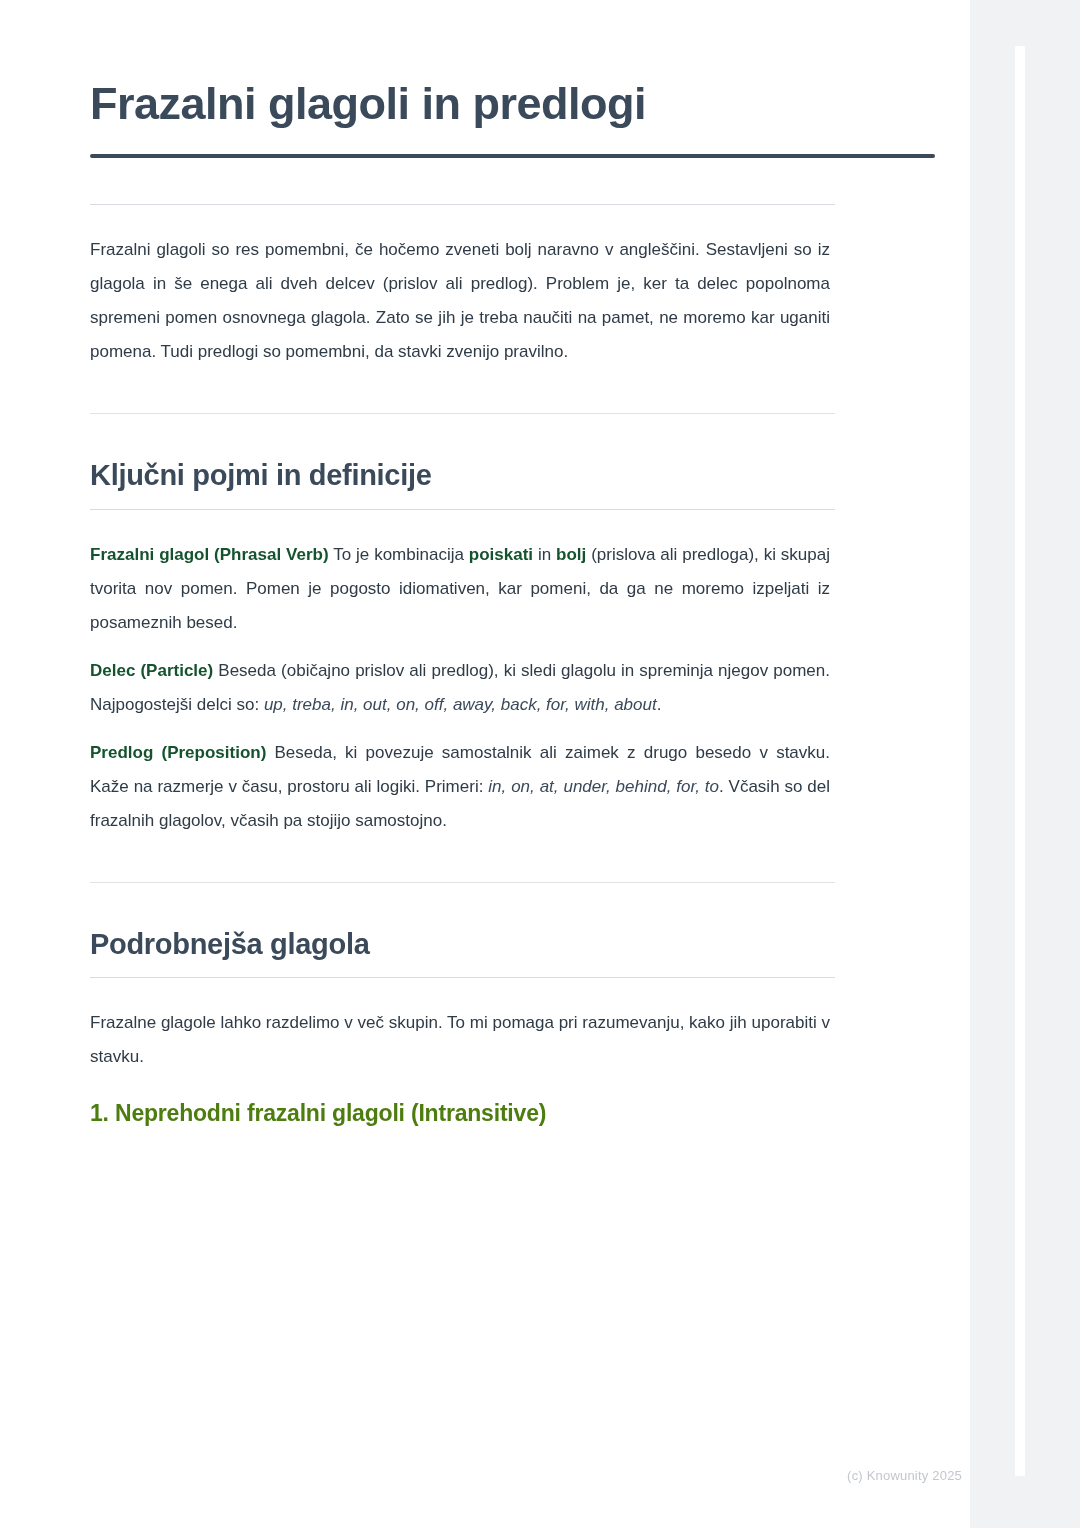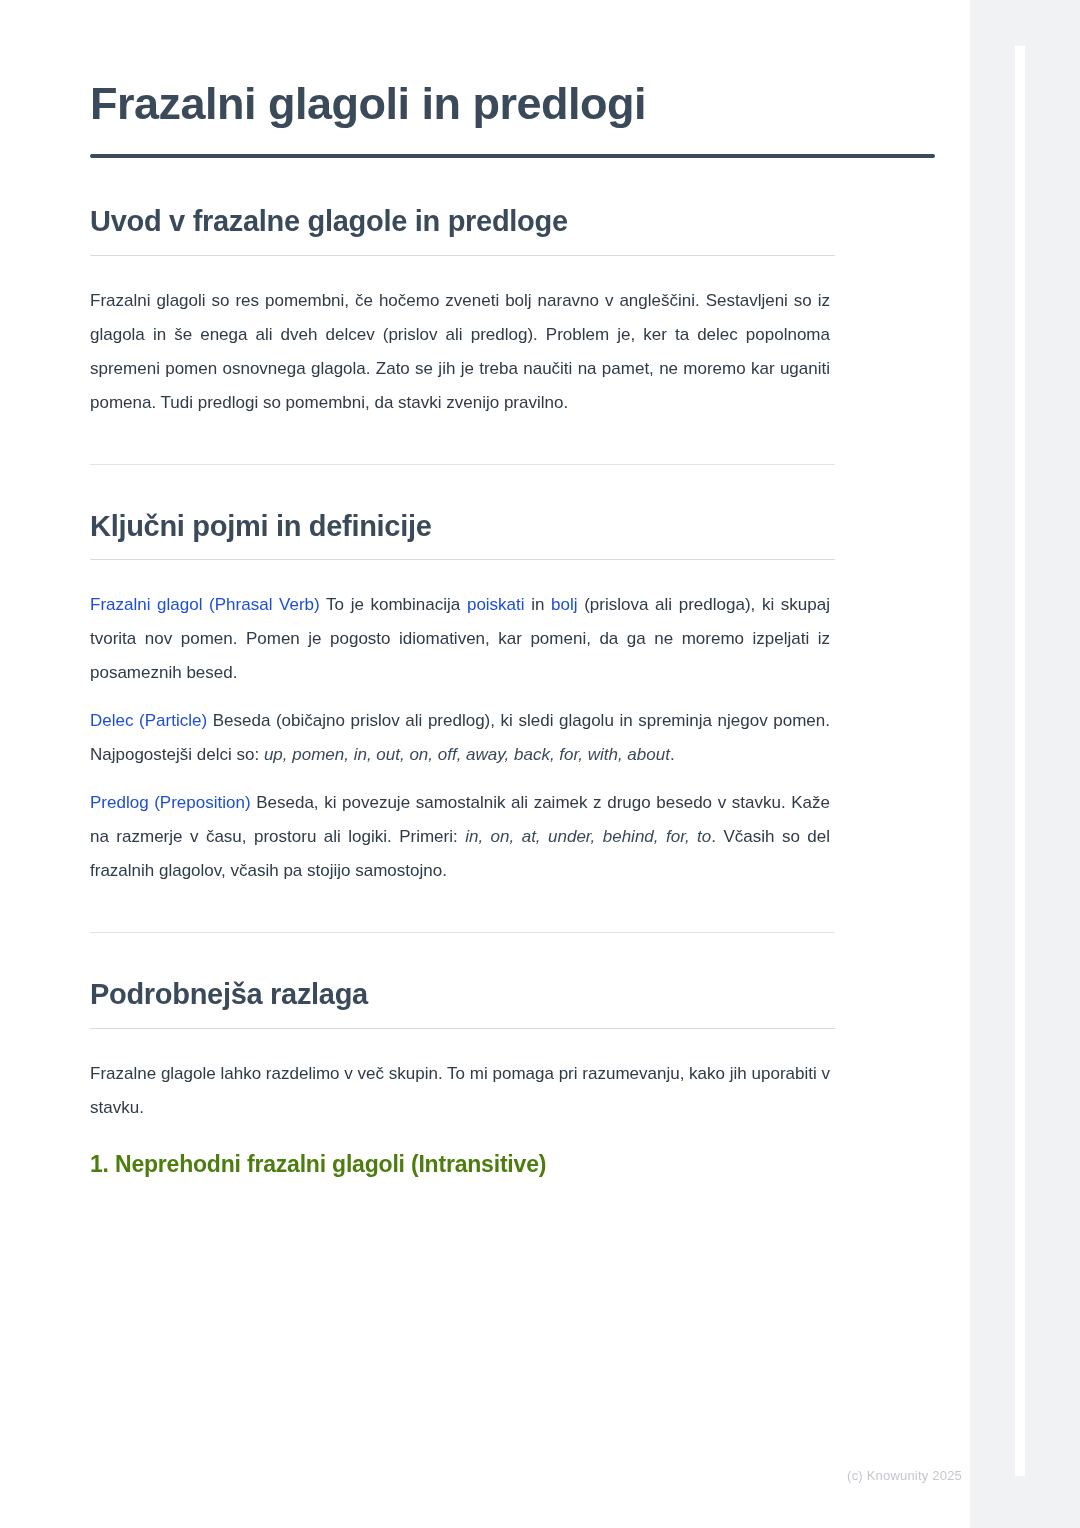--- a/index.html
+++ b/index.html
@@ -85,21 +85,21 @@
   }
   p.para.last { margin-bottom: 0; }
 
   .divider {
     height: 1px;
     background: #e1e3e7;
     width: 745px;
     margin: 44px 0 44px 0;
   }
 
-  .bold { font-weight: 400; color: #1d4ed8; }
+  .bold { font-weight: 700; color: #14532d; }
   .ital { font-style: italic; color: #3b4a5a; }
 
   code.kbd {
     font-family: "Liberation Mono", monospace;
     font-size: 15px;
     background: #f3f4f6;
     border: 1px solid #dfe2e6;
     border-radius: 4px;
     padding: 3px 8px;
     color: #2f3b47;
@@ -139,44 +139,43 @@
 
 <div class="scroll-gutter">
   <div class="scroll-thumb"></div>
 </div>
 
 <div class="page">
 
   <h1 class="doc-title">Frazalni glagoli in predlogi</h1>
   <div class="title-rule"></div>
 
-  <h2 class="section-title">Uvod v frazalne glagole in predloge</h2>
   <div class="section-rule"></div>
   <p class="para">Frazalni glagoli so res pomembni, če hočemo zveneti bolj naravno v angleščini. Sestavljeni so iz glagola in še enega ali dveh delcev (prislov ali predlog). Problem je, ker ta delec popolnoma spremeni pomen osnovnega glagola. Zato se jih je treba naučiti na pamet, ne moremo kar uganiti pomena. Tudi predlogi so pomembni, da stavki zvenijo pravilno.</p>
 
   <div class="divider"></div>
 
   <h2 class="section-title">Ključni pojmi in definicije</h2>
   <div class="section-rule"></div>
 
   <p class="para">
     <span class="bold">Frazalni glagol (Phrasal Verb)</span><span> To je kombinacija </span><span class="bold">poiskati</span><span> in </span><span class="bold">bolj</span><span> (prislova ali predloga), ki skupaj tvorita nov pomen. Pomen je pogosto idiomativen, kar pomeni, da ga ne moremo izpeljati iz posameznih besed.</span>
   </p>
 
 
   <p class="para">
-    <span class="bold">Delec (Particle)</span><span> Beseda (običajno prislov ali predlog), ki sledi glagolu in spreminja njegov pomen. Najpogostejši delci so: </span><span class="ital">up, pomen, in, out, on, off, away, back, for, with, about</span><span>.</span>
+    <span class="bold">Delec (Particle)</span><span> Beseda (običajno prislov ali predlog), ki sledi glagolu in spreminja njegov pomen. Najpogostejši delci so: </span><span class="ital">up, treba, in, out, on, off, away, back, for, with, about</span><span>.</span>
   </p>
 
   <p class="para last">
     <span class="bold">Predlog (Preposition)</span><span> Beseda, ki povezuje samostalnik ali zaimek z drugo besedo v stavku. Kaže na razmerje v času, prostoru ali logiki. Primeri: </span><span class="ital">in, on, at, under, behind, for, to</span><span>. Včasih so del frazalnih glagolov, včasih pa stojijo samostojno.</span>
   </p>
 
   <div class="divider"></div>
 
-  <h2 class="section-title">Podrobnejša razlaga</h2>
+  <h2 class="section-title">Podrobnejša glagola</h2>
   <div class="section-rule"></div>
   <p class="para">Frazalne glagole lahko razdelimo v več skupin. To mi pomaga pri razumevanju, kako jih uporabiti v stavku.</p>
   <h3 class="sub-title">1. Neprehodni frazalni glagoli (Intransitive)</h3>
 
 </div>
 
 <div class="watermark">(c) Knowunity 2025</div>
 
 </body></html>

